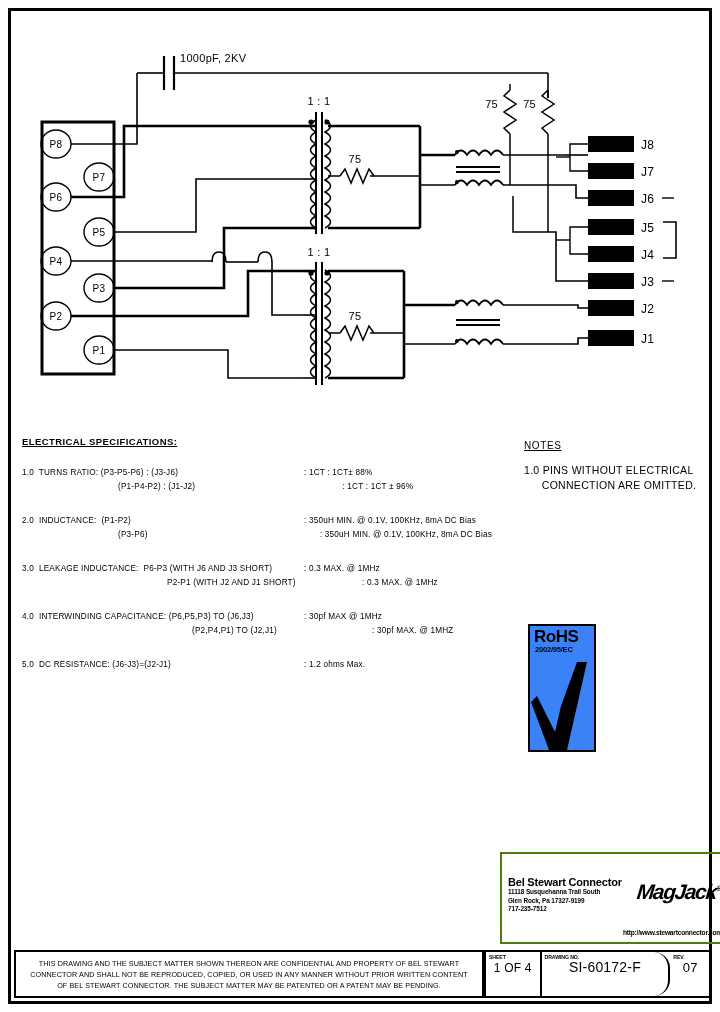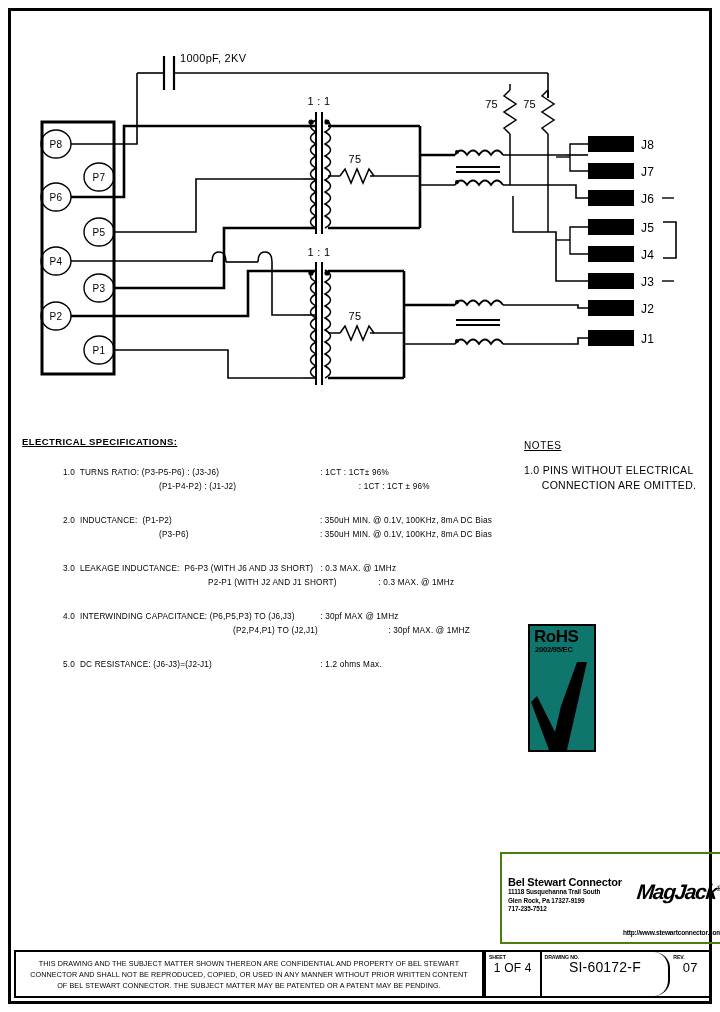--- a/index.html
+++ b/index.html
@@ -6,26 +6,26 @@
   body{width:720px;height:1012px;font-family:"Liberation Sans",sans-serif;color:#000;overflow:hidden;}
   #sheet{position:relative;width:720px;height:1012px;background:#fff;}
   .frame{position:absolute;left:8px;top:8px;width:704px;height:996px;border:3px solid #000;box-sizing:border-box;}
   svg{position:absolute;left:0;top:0;}
   .schem-text{font-family:"Liberation Sans",sans-serif;font-size:10px;letter-spacing:.3px;}
   .spec-area{position:absolute;left:22px;top:436px;width:470px;}
   .spec-head{font-size:9.5px;font-weight:bold;letter-spacing:.4px;text-decoration:underline;margin-bottom:20px;}
   .spec-row{display:flex;font-size:8.2px;letter-spacing:.2px;margin-bottom:2px;line-height:12px;}
   .spec-left{width:300px;white-space:pre;}
   .spec-right{width:200px;white-space:pre;}
-  .spec-block{margin-bottom:22px;margin-left:41px;}
+  .spec-block{margin-bottom:22px;}
   .notes-area{position:absolute;left:524px;top:440px;width:190px;}
   .notes-head{font-size:10px;letter-spacing:.6px;text-decoration:underline;margin-bottom:12px;}
   .notes-line{font-size:10.5px;letter-spacing:.3px;line-height:15px;}
   .notes-l2{text-align:center;}
-  .rohs{position:absolute;left:528px;top:624px;width:68px;height:128px;border:2px solid #000;box-sizing:border-box;overflow:hidden;background:#0f766e;}
+  .rohs{position:absolute;left:528px;top:624px;width:68px;height:128px;border:2px solid #000;box-sizing:border-box;overflow:hidden;background:#3b82f6;}
   .rohs-t{font-size:17px;font-weight:bold;letter-spacing:-.5px;margin:2px 0 0 4px;line-height:17px;}
   .rohs-s{font-size:7.5px;font-weight:bold;margin-left:5px;letter-spacing:-.2px;}
   .titleblock{position:absolute;left:500px;top:852px;width:228px;height:92px;border:2px solid #4d7c0f;box-sizing:border-box;}
   .company{font-size:11px;font-weight:bold;letter-spacing:-.2px;margin:22px 0 0 6px;}
   .addr{font-size:6.4px;font-weight:bold;margin-left:6px;line-height:8.6px;letter-spacing:-.1px;}
   .maglogo{position:absolute;right:6px;top:26px;font-size:21px;font-weight:bold;font-style:italic;letter-spacing:-1.4px;transform:skewX(-6deg);}
   .maglogo sup{font-size:8px;vertical-align:super;}
   .weburl{position:absolute;right:4px;bottom:6px;font-size:6.6px;font-weight:bold;letter-spacing:-.2px;}
   .legal{position:absolute;left:14px;top:950px;width:470px;height:48px;border:2px solid #000;box-sizing:border-box;
          display:flex;flex-direction:column;justify-content:center;align-items:center;padding:0 10px;}
@@ -293,21 +293,21 @@
       <path d="M548 232 L556 232 L556 281 L588 281" fill="none" stroke="#000" stroke-width="1.6"></path>
     </g>
   </svg>
 
   <div class="spec-area">
     <div class="spec-head">ELECTRICAL SPECIFICATIONS:</div>
 
     <div class="spec-block">
       <div class="spec-row">
         <div class="spec-left"><span>1.0  TURNS RATIO:</span> <span>(P3-P5-P6) : (J3-J6)</span></div>
-        <div class="spec-right">: 1CT : 1CT± 96%</div>
+        <div class="spec-right">: 1CT : 1CT± 88%</div>
       </div>
       <div class="spec-row">
         <div class="spec-left" style="padding-left:96px"><span>(P1-P4-P2) : (J1-J2)</span></div>
         <div class="spec-right">: 1CT : 1CT ± 96%</div>
       </div>
     </div>
 
     <div class="spec-block">
       <div class="spec-row">
         <div class="spec-left"><span>2.0  INDUCTANCE:</span>  <span>(P1-P2)</span></div>

